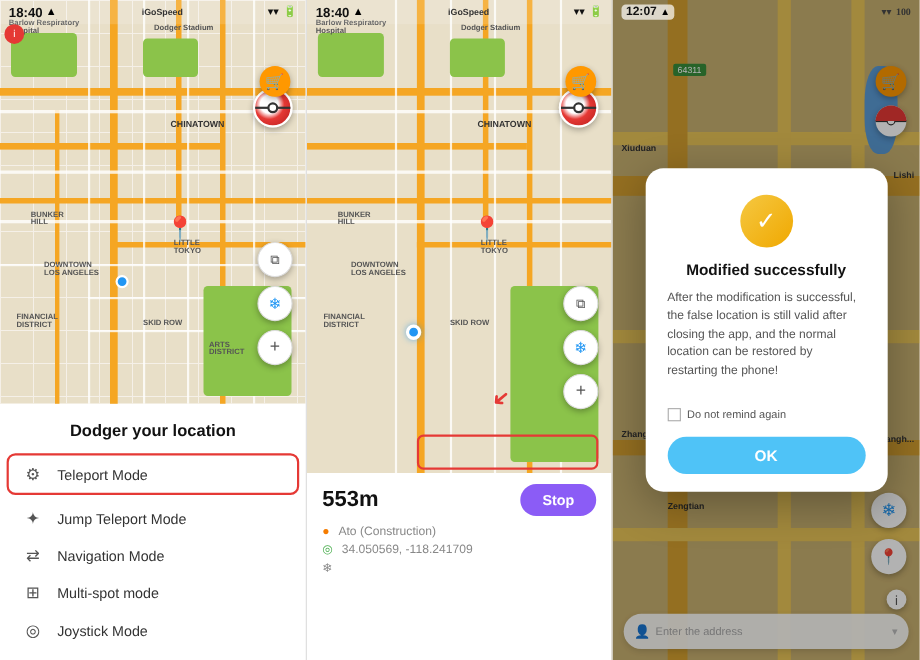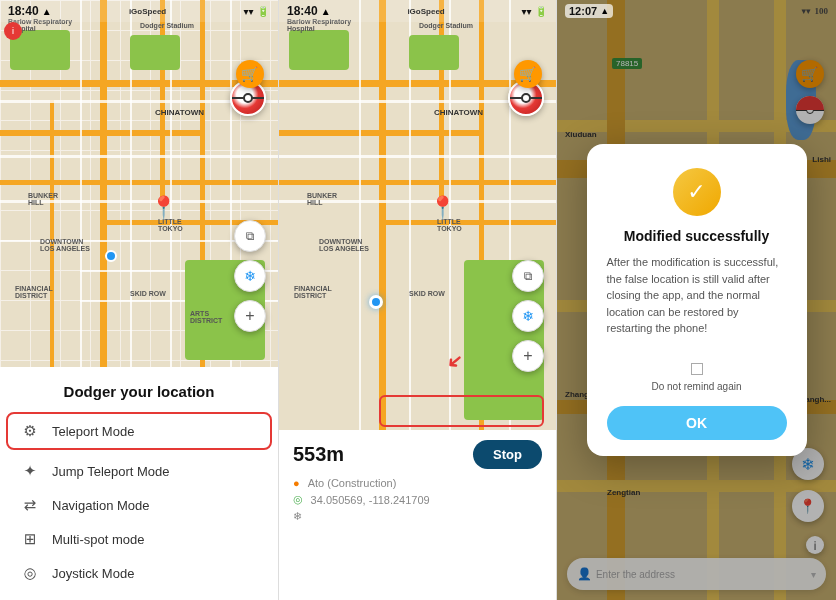--- a/index.html
+++ b/index.html
@@ -188,21 +188,21 @@
       color: #fff;
       border: none;
       border-radius: 20px;
       padding: 7px 20px;
       font-size: 13px;
       font-weight: 600;
       cursor: pointer;
     }
 
     .btn-stop {
-      background: #0c4a6e;
+      background: #8b5cf6;
       color: #fff;
       border: none;
       border-radius: 20px;
       padding: 7px 20px;
       font-size: 13px;
       font-weight: 600;
       cursor: pointer;
     }
 
     .location-info {
@@ -278,21 +278,20 @@
       margin-bottom: 26px;
       text-align: left;
     }
 
     .modal-checkbox-row {
       display: flex;
       align-items: center;
       gap: 6px;
       margin-bottom: 14px;
       text-align: center;
-      flex-direction: column;
     }
 
     .modal-checkbox {
       width: 12px;
       height: 12px;
       border: 1px solid #aaa;
       background: #fff;
       flex-shrink: 0;
     }
 
@@ -600,27 +599,27 @@
   <div class="road3-h" style="top:160px;left:0;right:0;background:#d4a030;height:18px;"></div>
   <div class="road3-v" style="top:0;left:50px;bottom:0;background:#d4a030;width:18px;"></div>
   <div class="road3-v" style="top:0;left:150px;bottom:0;background:#e8c458;"></div>
   <div class="road3-v" style="top:0;right:50px;bottom:0;background:#e8c458;"></div>
   <div class="road3-h" style="top:300px;left:0;right:0;background:#e8c458;"></div>
   <div class="road3-h" style="top:400px;left:0;right:0;background:#d4a030;height:14px;"></div>
   <div class="road3-h" style="top:480px;left:0;right:0;background:#e8c458;"></div>
 
   <div class="river" style="top:60px;right:20px;width:30px;height:80px;"></div>
 
-  <div style="position:absolute;top:58px;left:55px;background:#388e3c;color:#fff;font-size:8px;padding:1px 4px;border-radius:2px;z-index:5;">78815</div>
+  <div style="position:absolute;top:58px;left:55px;background:#388e3c;color:#fff;font-size:8px;padding:1px 4px;border-radius:2px;z-index:5;">64311</div>
 
   <span class="map-city-label" style="top:130px;left:8px;">Xiuduan</span>
   <span class="map-city-label" style="top:155px;right:5px;">Lishi</span>
   <span class="map-city-label" style="top:390px;left:8px;">Zhangxi</span>
   <span class="map-city-label" style="top:395px;right:5px;">Shangh...</span>
-  <span class="map-city-label" style="top:488px;left:50px;">Zengtian</span>
+  <span class="map-city-label" style="top:456px;left:50px;">Zengtian</span>
 
   <div class="fab-3" style="top:60px;right:12px;width:28px;height:28px;background:#ff9800;">
     <span style="font-size:14px;color:#fff;">🛒</span>
   </div>
   <div class="fab-3" style="top:96px;right:12px;width:28px;height:28px;">
     <div style="width:100%;height:2px;background:#333;position:absolute;top:50%;transform:translateY(-50%);"></div>
     <div style="width:8px;height:8px;background:#fff;border-radius:50%;border:1.5px solid #333;position:absolute;"></div>
     <div style="position:absolute;top:0;left:0;right:0;height:50%;background:#e53935;border-radius:14px 14px 0 0;"></div>
   </div>
 

